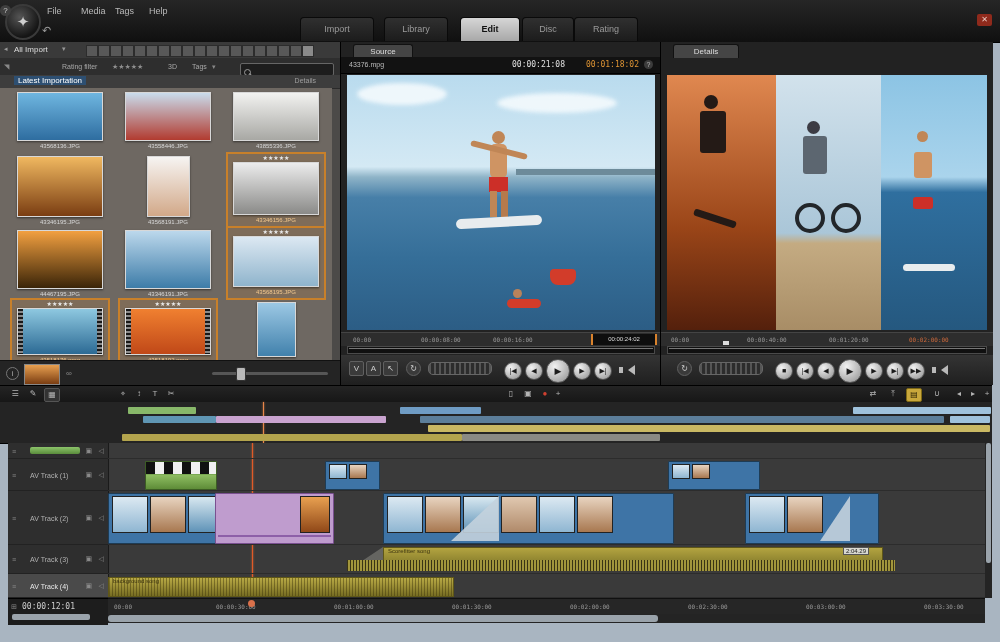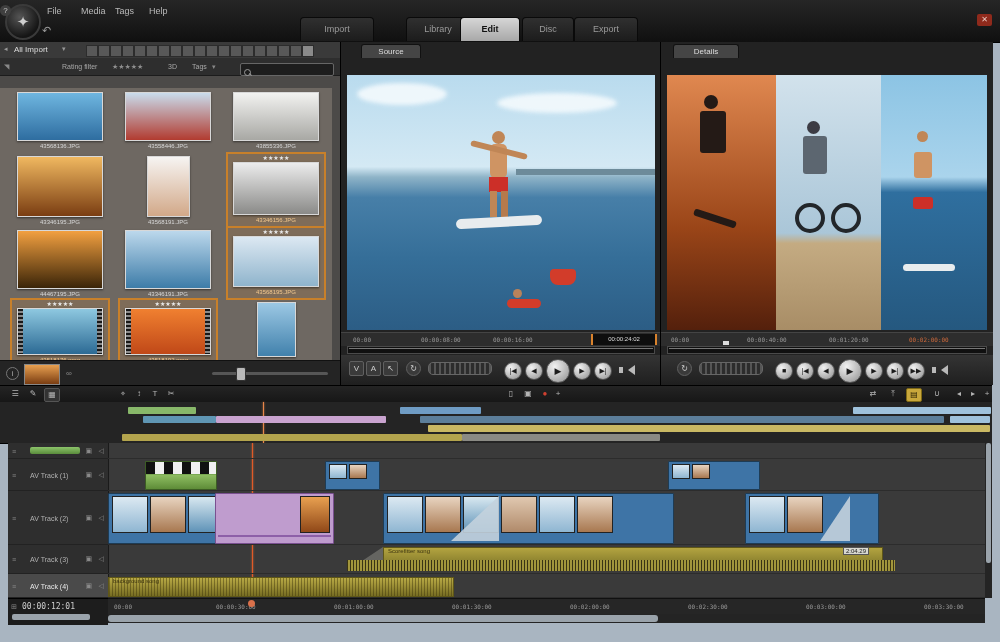--- a/index.html
+++ b/index.html
@@ -146,24 +146,24 @@
   <div class="abs" id="menu-items" style="left:42px;top:0;">
       <div class="menu-item abs" style="left: 0px; position: absolute;">File</div>
       <div class="menu-item abs" style="left: 34px; position: absolute;">Media</div>
       <div class="menu-item abs" style="left: 68px; position: absolute;">Tags</div>
       <div class="menu-item abs" style="left: 102px; position: absolute;">Help</div>
     </div>
   <div class="abs" id="help-badge">?</div>
   <div class="abs" id="undo-ic">↶</div>
   <div class="abs" id="mode-tabs">
       <div class="mode-tab abs" style="left: 300px; width: 72px;">Import</div>
-      <div class="mode-tab abs" style="left: 406px; width: 62px;">Library</div>
+      <div class="mode-tab abs" style="left: 384px; width: 62px;">Library</div>
       <div class="mode-tab abs active" style="left: 460px; width: 58px;">Edit</div>
       <div class="mode-tab abs" style="left: 522px; width: 50px;">Disc</div>
-      <div class="mode-tab abs" style="left: 574px; width: 62px;">Export</div>
+      <div class="mode-tab abs" style="left: 574px; width: 62px;">Rating</div>
     </div>
   <div class="abs" id="win-close">✕</div>
 </div>
 
 <div class="abs" id="library">
   <div class="abs" id="lib-nav">
     <span class="abs sel" style="left:4px;top:3px;color:#999;font-size:7px;">◂</span>
     <span class="abs sel" style="left:14px;">All Import</span>
     <span class="abs sel" style="left:62px;top:3px;color:#999;font-size:7px;">▾</span>
     <span class="abs" id="bin-tabs" style="left:86px;top:0;">
@@ -193,20 +193,24 @@
     <span class="abs" style="left:62px;">Rating filter</span>
     <span class="abs" style="left:112px;color:#8f8f8f;">★★★★★</span>
     <span class="abs" style="left:168px;">3D</span>
     <span class="abs" style="left:192px;">Tags</span>
     <span class="abs" style="left:212px;color:#888;">▾</span>
     <span class="abs" id="search-box">
       <span class="abs mag"></span>
       <input placeholder="" style="">
     </span>
   </div>
+  <div class="abs" id="lib-group">
+    <span class="abs t">Latest Importation</span>
+    <span class="abs r">Details</span>
+  </div>
   <div class="abs" id="lib-grid">
       <div class="lib-item" style="left: 12px; top: 2px; width: 96px; height: 60px;">
         <div class="img" style="width: 84px; height: 47px; background: linear-gradient(rgb(111, 182, 224), rgb(46, 109, 160)); position: relative; margin-top: 2px;"></div>
         <div class="nm">43568136.JPG</div>
       </div>
       <div class="lib-item" style="left: 120px; top: 2px; width: 96px; height: 60px;">
         <div class="img" style="width: 84px; height: 47px; background: linear-gradient(rgb(201, 220, 236), rgb(178, 59, 48)); position: relative; margin-top: 2px;"></div>
         <div class="nm">43558446.JPG</div>
       </div>
       <div class="lib-item" style="left: 228px; top: 2px; width: 96px; height: 60px;">
@@ -263,21 +267,27 @@
   <div class="abs" id="lib-status">
     <span class="abs info">i</span>
     <span class="abs" id="sel-preview"></span>
     <span class="abs" id="glasses">∞</span>
     <span class="abs" id="zoom-track"></span>
     <span class="abs" id="zoom-handle"></span>
   </div>
 </div>
 
 <div class="abs player" id="src-player">
-  <div class="abs ptab" style="left:12px;width:58px;margin-left:8px;">Source</div>
+  <div class="abs ptab" style="left:12px;width:58px;">Source</div>
+  <div class="abs pinfobar">
+    <span class="abs fn">43376.mpg</span>
+    <span class="abs tc1 mono" style="right:96px;">00:00:21:08</span>
+    <span class="abs tc2 mono" style="right:22px;">00:01:18:02</span>
+    <span class="abs qm" style="right:8px;">?</span>
+  </div>
   <div class="abs video" id="scene-src">
     <div class="cloud" style="left:10px;top:8px;width:90px;height:22px;"></div>
     <div class="cloud" style="left:150px;top:18px;width:120px;height:20px;"></div>
     <div class="abs" style="left:55%;top:37%;width:45%;height:6px;background:#6d8b9a;"></div>
     <div class="abs" id="surfer" style="left:40%;top:22%;width:60px;height:120px;">
       <div class="head"></div>
         <div class="torso"></div>
         <div class="arm"></div>
       <div class="shorts"></div>
         <div class="leg1"></div>

